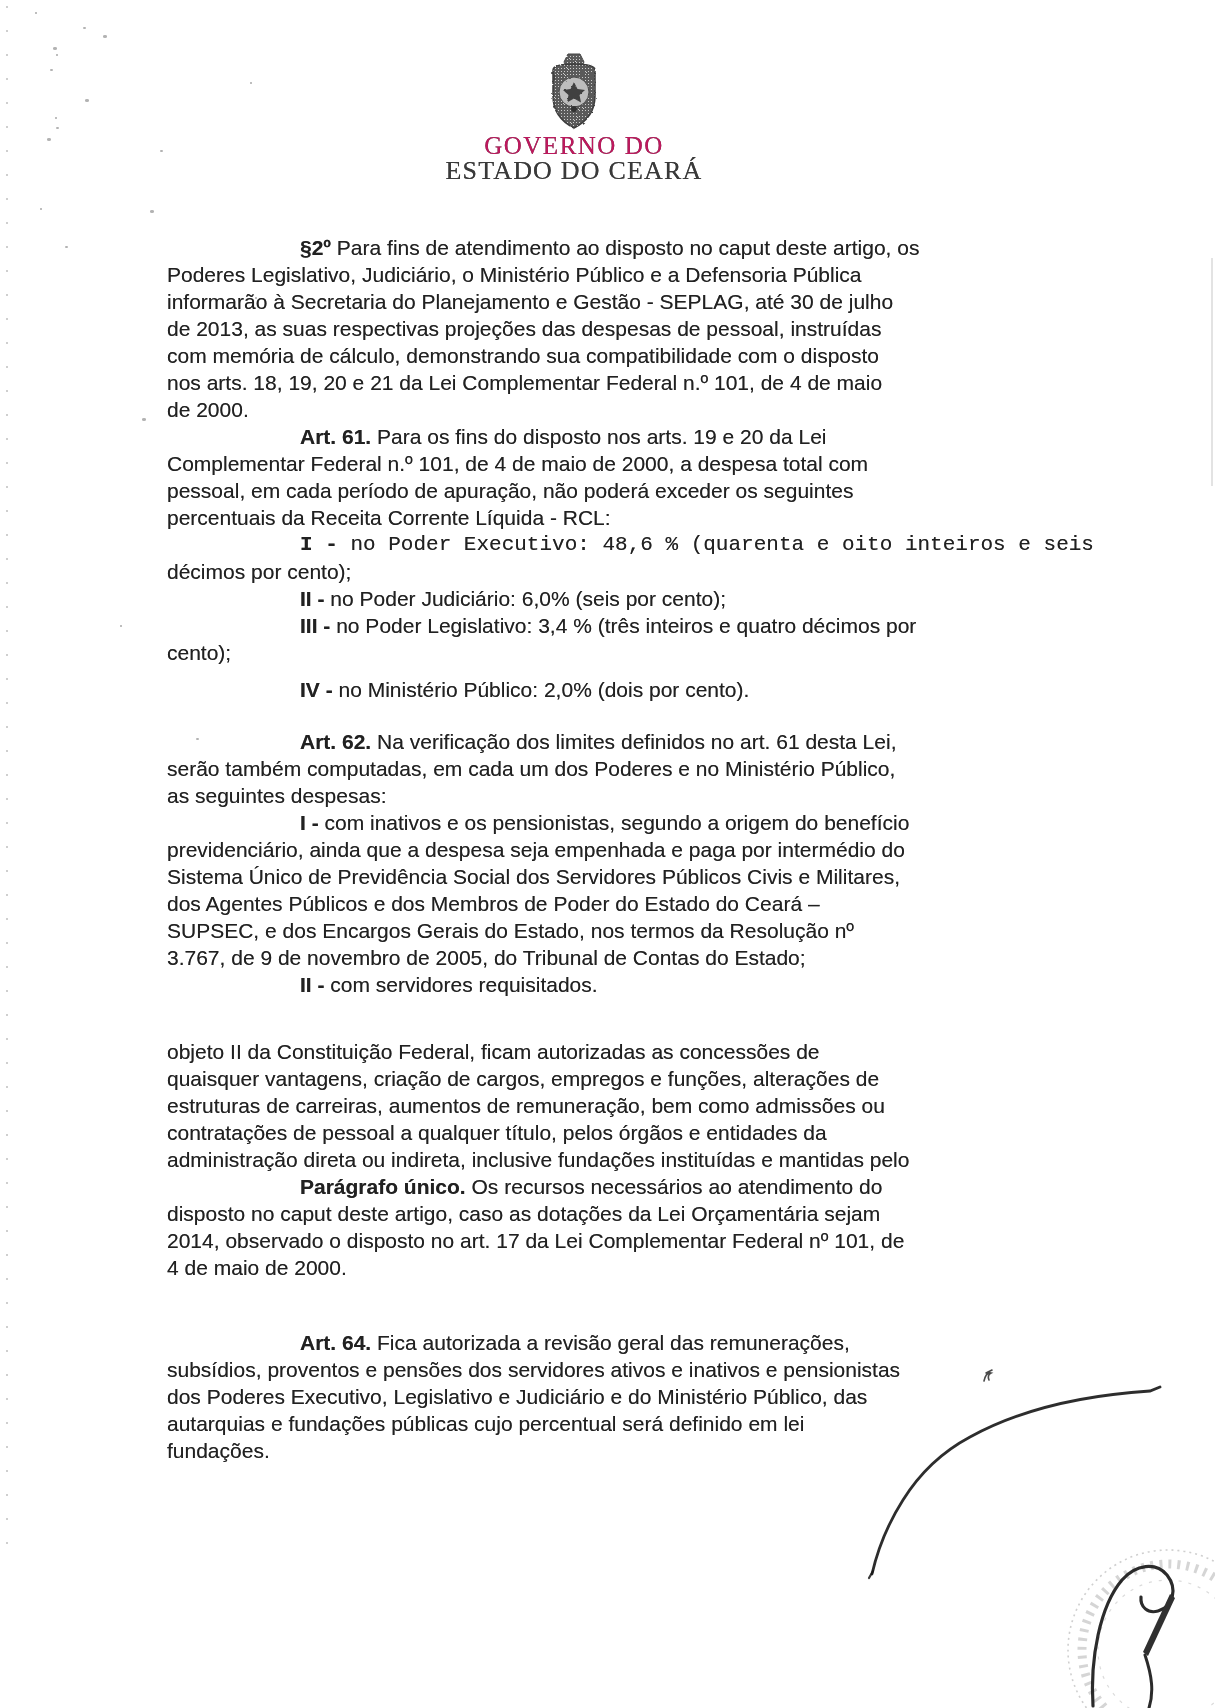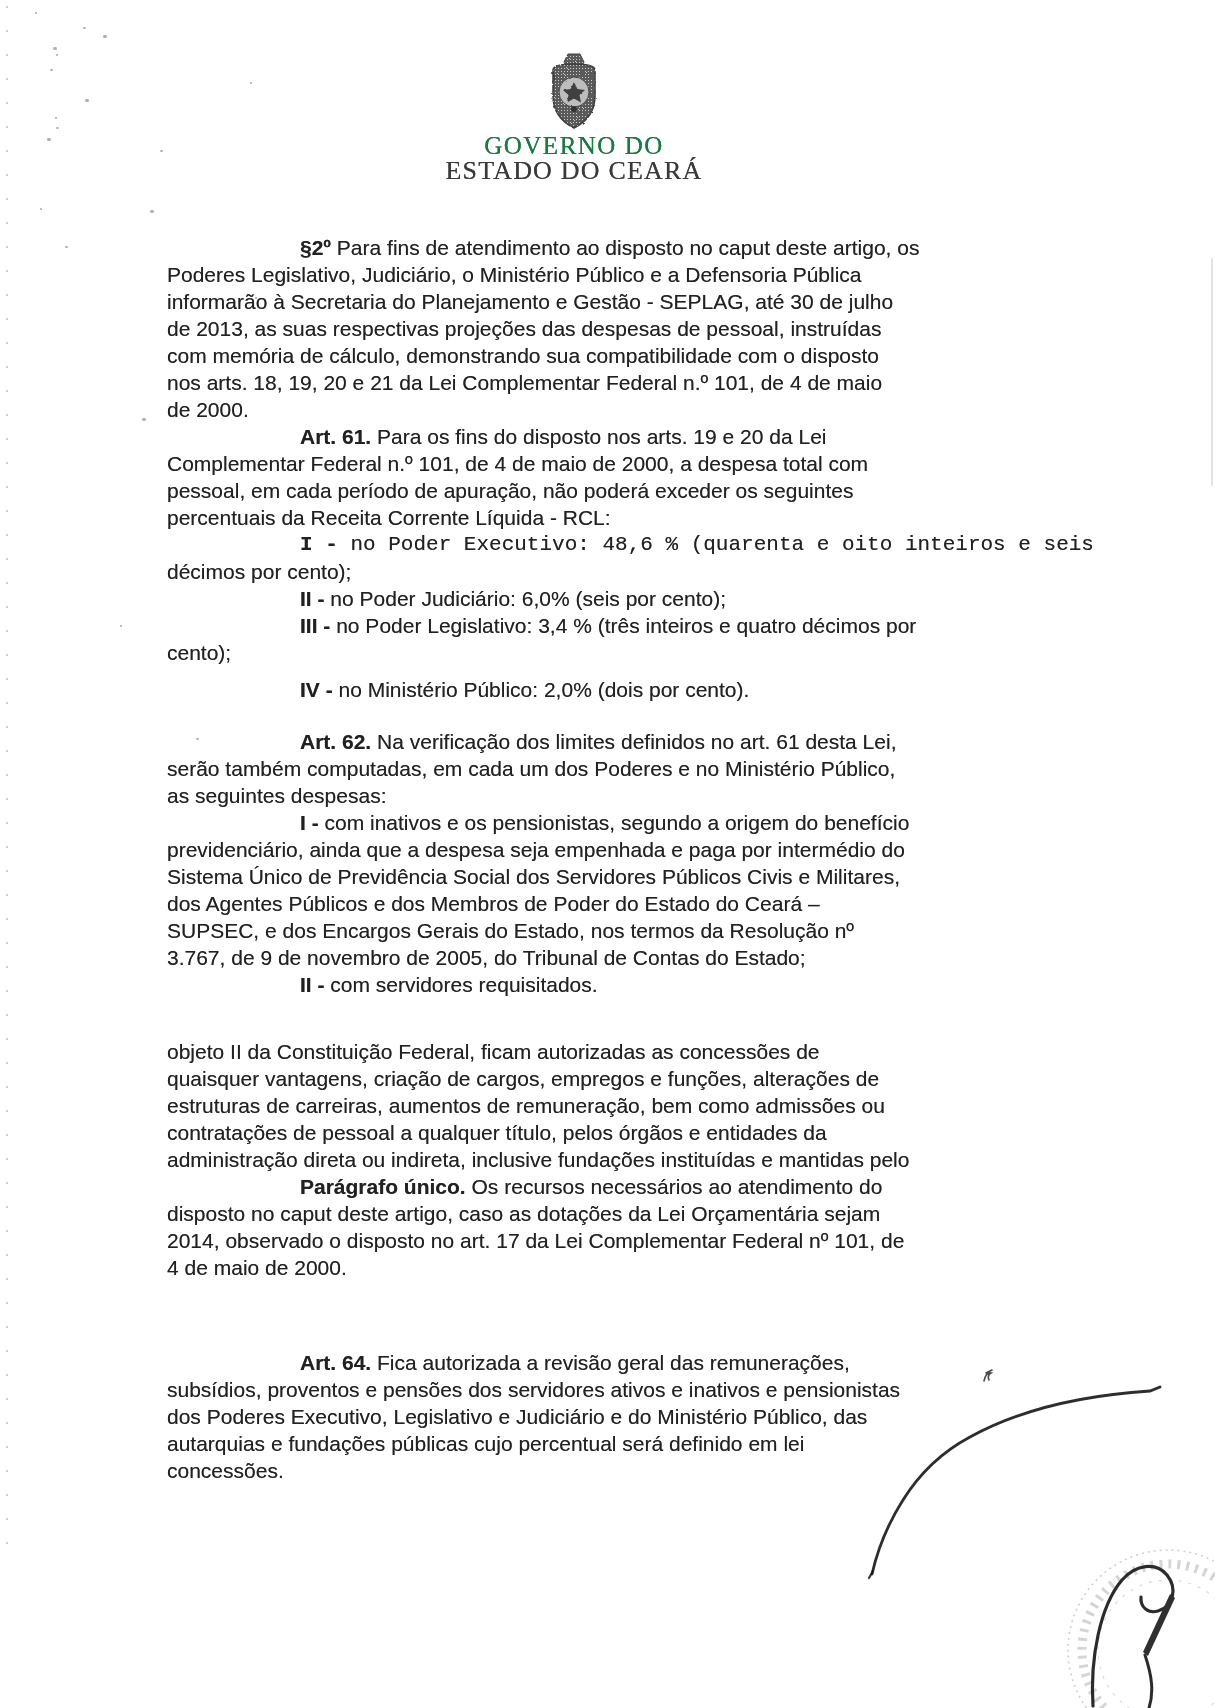--- a/index.html
+++ b/index.html
@@ -15,39 +15,39 @@
   }
   .speck{position:absolute;background:#9f9f9f;border-radius:50%;opacity:.8;}
   
   .hdr{
     position:absolute;left:374px;top:52px;width:400px;text-align:center;
     color:#2e2e2e;
   }
   .crest{display:block;margin:0 auto 4px auto;}
   .hdr .l1{
     font-family:"Liberation Serif",serif;font-variant:small-caps;
-    font-size:25px;line-height:24px;letter-spacing:1.5px;color:#15803d;
+    font-size:25px;line-height:24px;letter-spacing:1.5px;color:#be185d;
     text-shadow:0 0 .6px #555;
   }
   .hdr .l2{
     font-family:"Liberation Serif",serif;font-variant:small-caps;
     font-size:26px;line-height:25px;letter-spacing:1.2px;color:#3a3a3a;
     text-shadow:0 0 .6px #555;
   }
   
   .doc{
     position:absolute;left:167px;top:234px;width:815px;
     font-size:21px;line-height:27px;color:#212121;
     text-shadow:0 0 .5px rgba(40,40,40,.55);
   }
   .para{margin:0;}
   .para.gap-small {margin-top:10px;}
   .para.gap-medium{margin-top:25px;}
   .para.gap-large {margin-top:40px;}
-  .para.gap-xlarge{margin-top:68px;}
+  .para.gap-xlarge{margin-top:48px;}
   .line{white-space:nowrap;height:27px;}
   .line.first{padding-left:133px;}
   .lead{font-weight:bold;}
   
   .ink{position:absolute;left:0;top:0;pointer-events:none;}
 </style>
 </head>
 <body>
 
 <div class="edge-dots"></div>
@@ -155,21 +155,21 @@
       <div class="line first" style="word-spacing: 0px;"><span class="lead">Parágrafo único.</span> Os recursos necessários ao atendimento do</div>
       <div class="line" style="word-spacing: 0px;">disposto no caput deste artigo, caso as dotações da Lei Orçamentária sejam</div>
       <div class="line" style="word-spacing: 0px;">2014, observado o disposto no art. 17 da Lei Complementar Federal nº 101, de</div>
       <div class="line">4 de maio de 2000.</div>
     </div>
     <div class="para gap-xlarge">
       <div class="line first" style="word-spacing: 0px;"><span class="lead">Art. 64.</span> Fica autorizada a revisão geral das remunerações,</div>
       <div class="line" style="word-spacing: 0px;">subsídios, proventos e pensões dos servidores ativos e inativos e pensionistas</div>
       <div class="line" style="word-spacing: 0px;">dos Poderes Executivo, Legislativo e Judiciário e do Ministério Público, das</div>
       <div class="line" style="word-spacing: 0px;">autarquias e fundações públicas cujo percentual será definido em lei</div>
-      <div class="line">concessões.</div>
+      <div class="line">fundações.</div>
     </div>
   </div>
 
 <svg class="ink" width="1215" height="1708" viewBox="0 0 1215 1708">
 
   <g>
     <path d="M872 1574 C878 1548 889 1522 903 1500 C918 1476 940 1453 970 1437
              C1012 1414 1072 1396 1150 1391 L1160 1387" fill="none" stroke="#161616" stroke-width="2.8" stroke-linecap="round" opacity="0.9"></path>
     <path d="M869 1578 l4 -7" fill="none" stroke="#161616" stroke-width="2.2" stroke-linecap="round" opacity="0.85"></path>
   </g>

